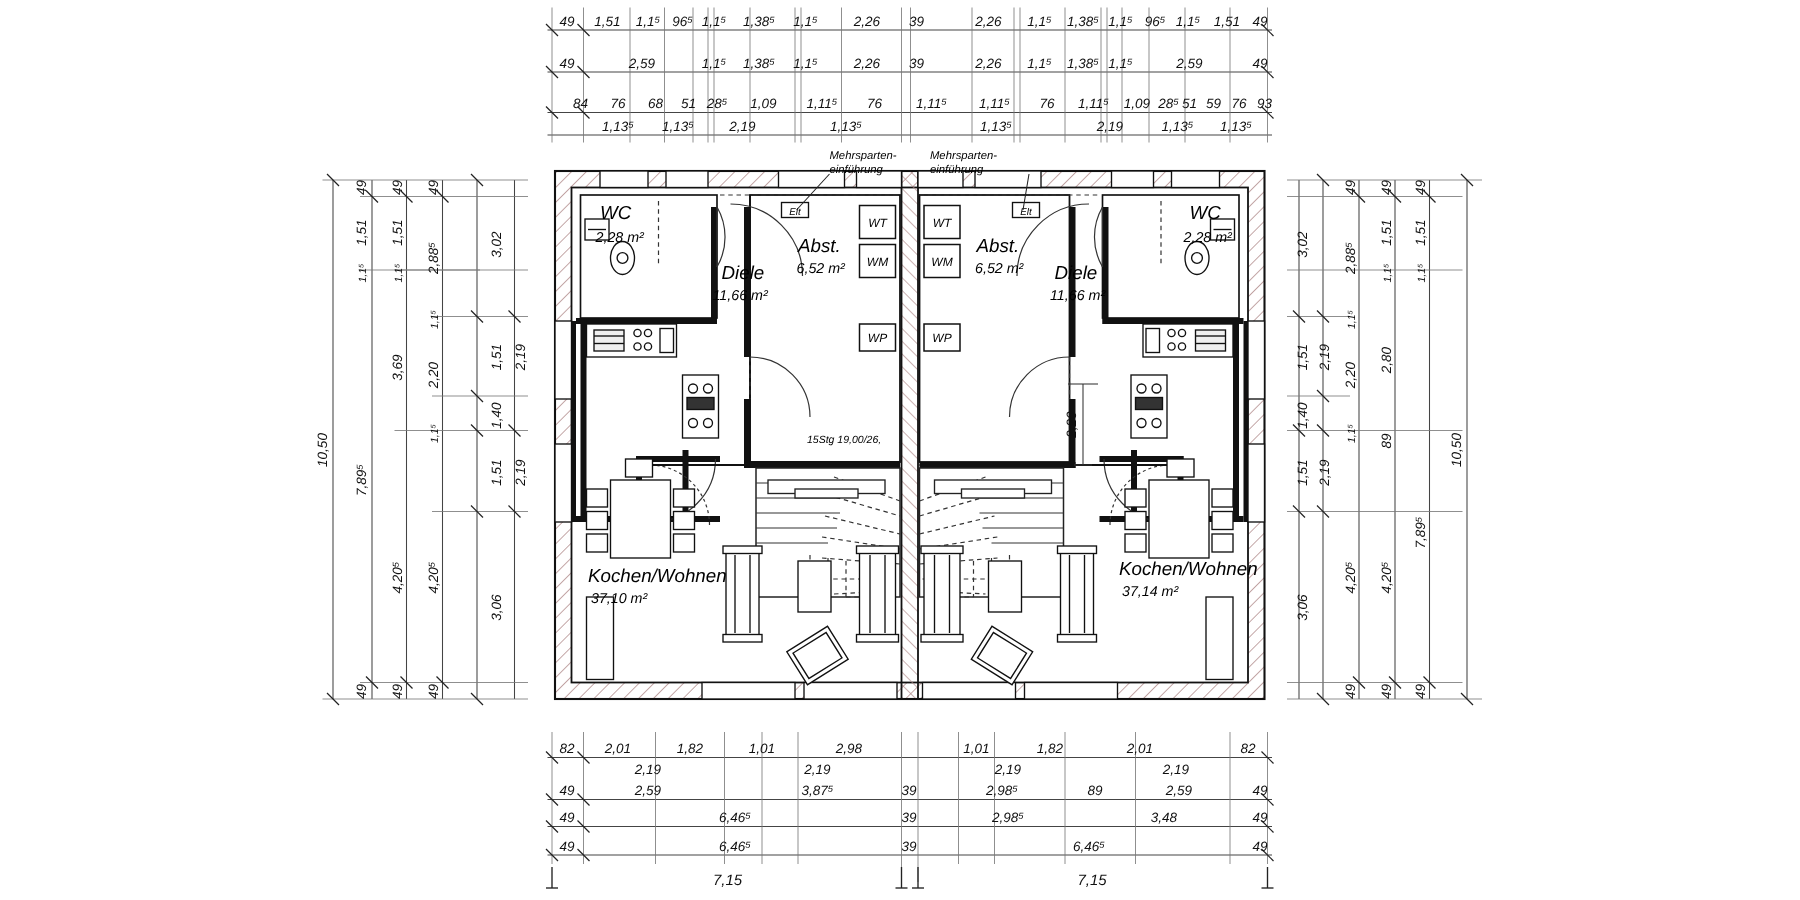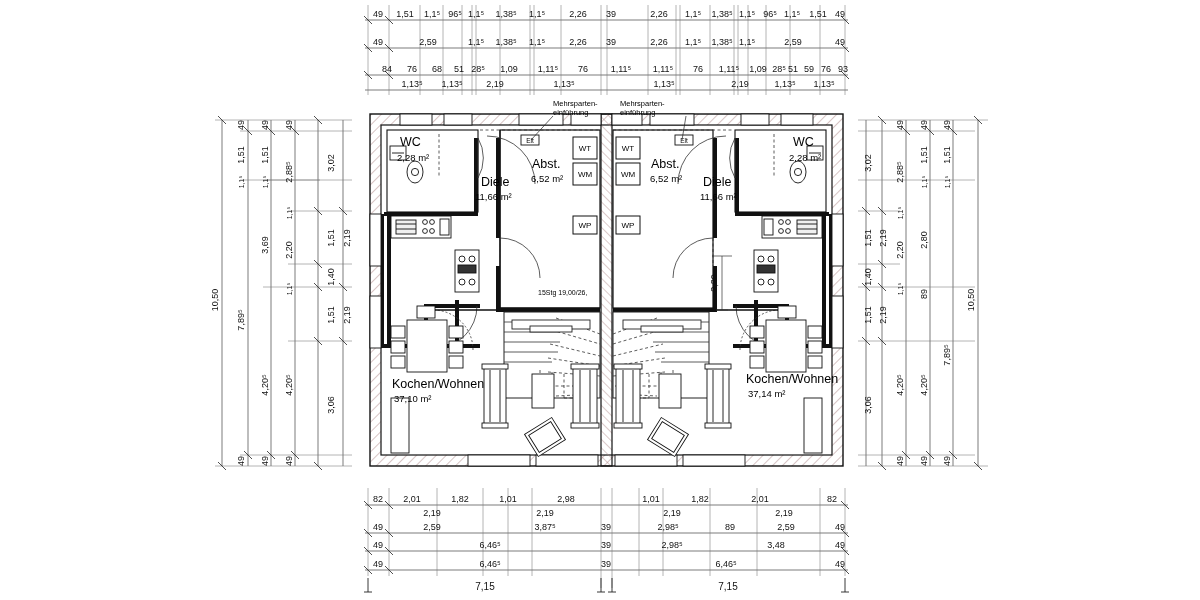--- a/index.html
+++ b/index.html
@@ -2,21 +2,21 @@
 <html><head>
 <meta charset="utf-8">
 <title>Grundriss</title>
 <style>
   html,body{margin:0;padding:0;background:#ffffff;}
   body{
     width:1200px;height:600px;overflow:hidden;
     font-family:"Liberation Sans","DejaVu Sans",sans-serif;
     color:#1a1a1a;
   }
-  #stage{position:relative;width:1200px;height:564px;background:#fff;}
+  #stage{position:relative;width:1200px;height:564px;background:#fff;font-style:italic;}
   svg{display:block;}
   .dimtxt{font-family:"Liberation Sans","DejaVu Sans",sans-serif;font-size:9px;fill:#111;}
   .roomname{font-family:"Liberation Sans","DejaVu Sans",sans-serif;font-size:12.5px;fill:#000;}
   .roomarea{font-family:"Liberation Sans","DejaVu Sans",sans-serif;font-size:9.5px;fill:#000;}
   .boxlbl{font-family:"Liberation Sans","DejaVu Sans",sans-serif;font-size:8px;fill:#000;}
   .notetxt{font-family:"Liberation Sans","DejaVu Sans",sans-serif;font-size:7.5px;fill:#000;}
   .stairtxt{font-family:"Liberation Sans","DejaVu Sans",sans-serif;font-size:7px;fill:#000;}
   .vtxt{font-family:"Liberation Sans","DejaVu Sans",sans-serif;font-size:9px;fill:#111;}
 </style>
 </head>

